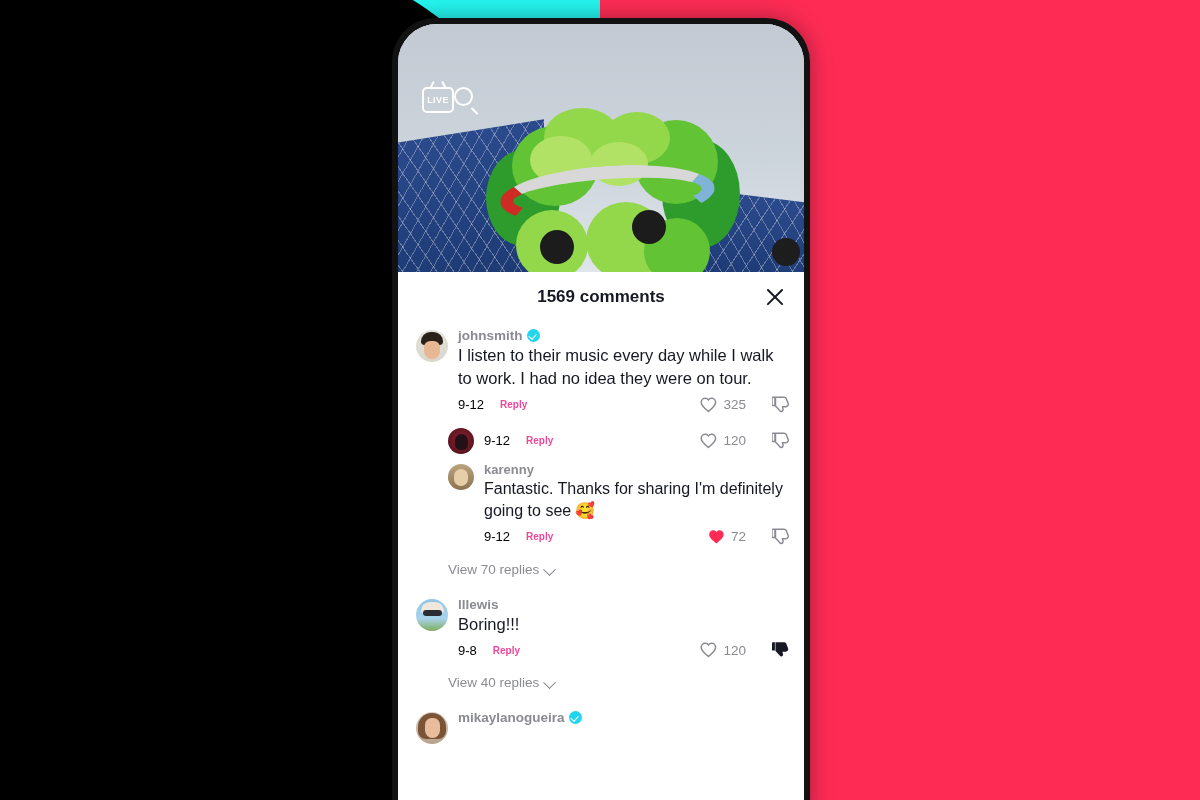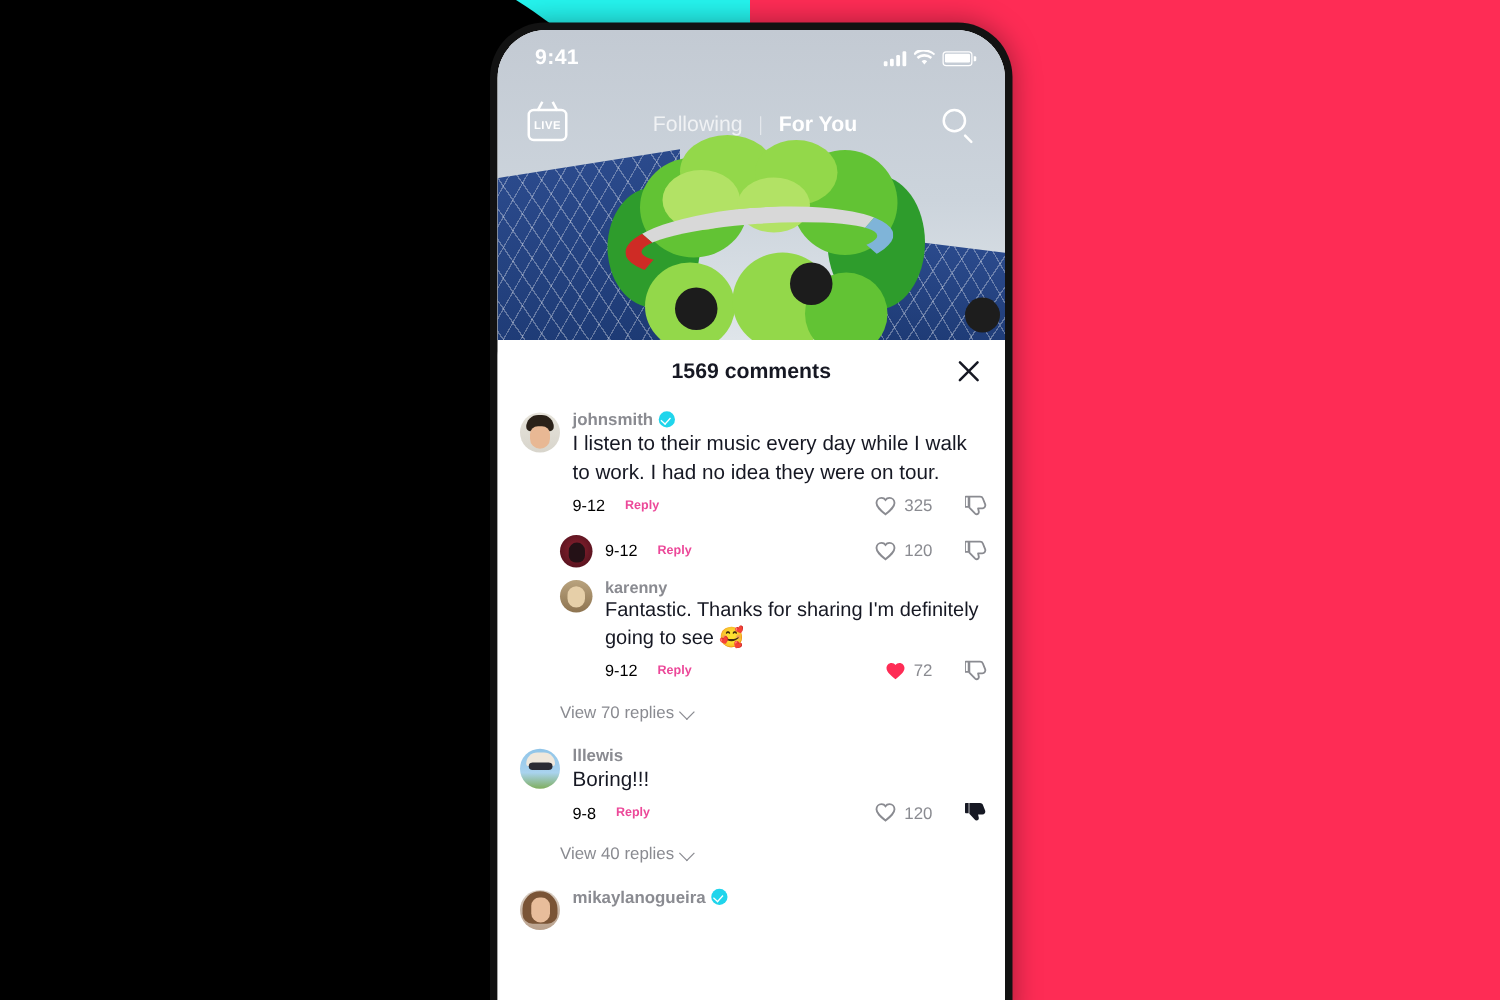--- a/index.html
+++ b/index.html
@@ -322,48 +322,24 @@
           <div class="blob bl-pl" style="left:104px; top:36px; width:58px;  height:44px;"></div>
           <div class="blob bl-lt" style="left:30px;  top:104px;width:72px;  height:70px;"></div>
           <div class="blob bl-lt" style="left:100px; top:96px; width:80px;  height:78px;"></div>
           <div class="blob bl-md" style="left:158px; top:112px;width:66px;  height:66px;"></div>
           <div id="band"></div>
           <div class="eye" id="eye-l"></div>
           <div class="eye" id="eye-r"></div>
         </div>
         <div id="eye-far"></div>
 
-        <div id="statusbar">
-          <div id="clock">9:41</div>
-          <div id="status-icons">
-            <div class="bars">
-                <i></i>
-                <i></i>
-                <i></i>
-                <i></i>
-              </div>
-            <svg class="ic" width="17" height="13" viewBox="0 0 17 13">
-              <path d="M8.5 11.6l2.2-2.6a3.4 3.4 0 00-4.4 0l2.2 2.6z" fill="#fff"></path>
-              <path d="M8.5 5.4c1.9 0 3.6.7 4.9 1.8l1.3-1.6A9.4 9.4 0 008.5 3.2c-2.3 0-4.5.8-6.2 2.4l1.3 1.6a7.4 7.4 0 014.9-1.8z" fill="#fff"></path>
-              <path d="M8.5 1.3c2.9 0 5.6 1.1 7.6 2.9l1-1.2A13.3 13.3 0 008.5-.6C5.1-.6 2-.6-.1 3l1 1.2A11.3 11.3 0 018.5 1.3z" fill="#fff"></path>
-            </svg>
-            <div class="batt">
-                <b></b>
-              </div>
-          </div>
-        </div>
 
         <div id="topnav">
           <div id="live-icon">
             <span>LIVE</span>
-          </div>
-          <div id="nav-tabs">
-            <div class="nav-tab inactive">Following</div>
-            <div id="nav-sep"></div>
-            <div class="nav-tab active">For You</div>
           </div>
           <div id="search-icon">
               <span></span>
               <span></span>
             </div>
         </div>
       </div>
 
       <div id="sheet">
         <div id="sheet-head">

